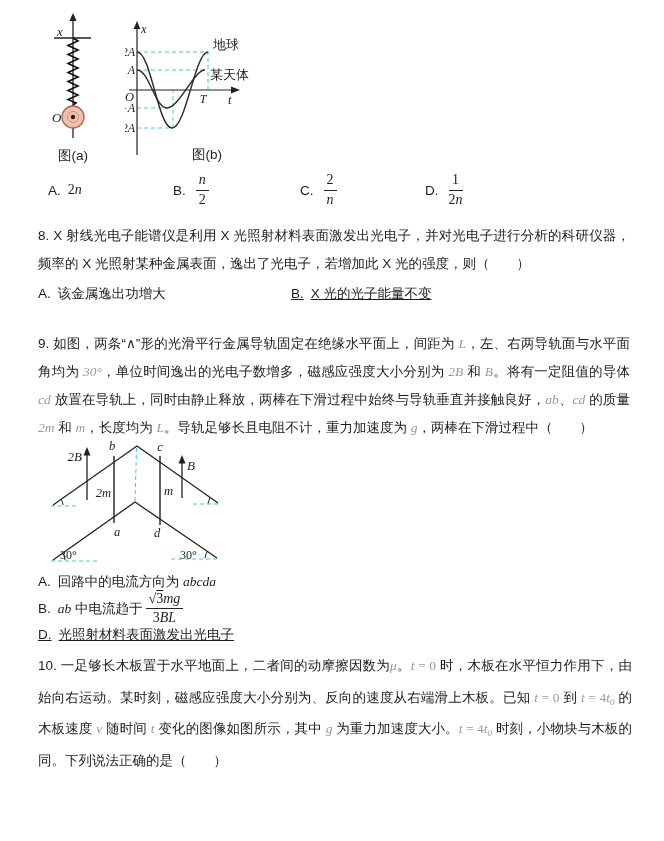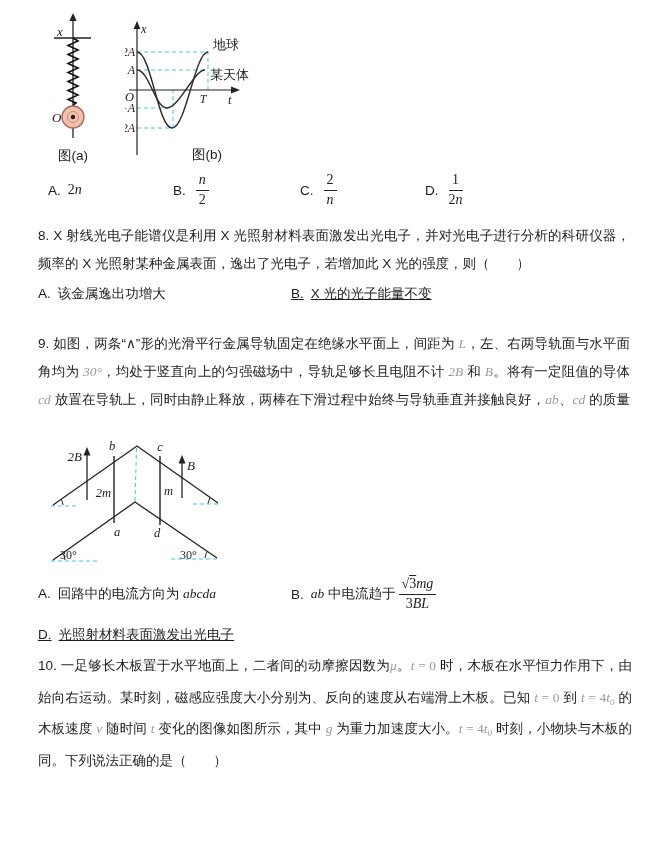--- a/index.html
+++ b/index.html
@@ -23,21 +23,21 @@
   
   #q7opts{position:absolute;left:38px;top:168px;width:592px;height:44px;}
   .q7col{position:absolute;top:0;height:44px;display:flex;align-items:center;}
   #q8{position:absolute;left:38px;top:222px;width:592px;}
   #q9{position:absolute;left:38px;top:330px;width:592px;}
   #q9opts{position:absolute;left:38px;top:573px;width:592px;}
   #q10{position:absolute;left:38px;top:650px;width:594px;}
   .optrow{display:flex;height:28px;line-height:28px;}
   .optrow .c1{width:253px;}
   .optrow .c2{flex:1;text-decoration:underline;}
-  .optrow-tall{display:flex;height:42px;align-items:center;}
+  .optrow-tall{display:flex;height:42px;align-items:flex-start;flex-direction:column;}
   .optrow-tall .c1{width:253px;}
   .optrow-tall .c2{flex:1;display:flex;align-items:center;}
   svg text{font-family:"Liberation Serif","DejaVu Serif",serif;}
   svg .cjk{font-family:"Liberation Sans","DejaVu Sans",sans-serif;}
 </style>
 </head>
 <body>
 
 <div class="page">
 
@@ -125,22 +125,23 @@
     <div class="jline lline"><span>频率的 X 光照射某种金属表面，逸出了光电子，若增加此 X 光的强度，则（　　）</span></div>
     <div style="height:2px"></div>
     <div class="optrow">
       <div class="c1"><span class="olabel">A.</span><span><span>该金属逸出功增大</span></span></div>
       <div class="c2"><span class="olabel">B.</span><span><span>X 光的光子能量不变</span></span></div>
     </div>
   </div>
 
   <div id="q9" class="txt">
     <div class="jline"><span>9. 如图，两条“∧”形的光滑平行金属导轨固定在绝缘水平面上，间距为 </span><span class="seg-v">L</span><span>，左、右两导轨面与水平面夹</span></div>
-    <div class="jline"><span>角均为 </span><span class="seg-v">30°</span><span>，均处于竖直向上的匀强磁场中，导轨足够长且电阻不计 </span><span class="seg-v">2B</span><span> 和 </span><span class="seg-v">B</span><span>。将有一定阻值的导体棒 </span></div>
+    <div class="jline"><span>角均为 </span><span class="seg-v">30°</span><span>，单位时间逸出的光电子数增多，磁感应强度大小分别为 </span><span class="seg-v">2B</span><span> 和 </span><span class="seg-v">B</span><span>。将有一定阻值的导体棒 </span></div>
     <div class="jline"><span class="seg-v">cd</span><span> 放置在导轨上，同时由静止释放，两棒在下滑过程中始终与导轨垂直并接触良好，</span><span class="seg-v">ab</span><span>、</span><span class="seg-v">cd</span><span> 的质量分别为</span></div>
+    <div class="jline lline"><span class="seg-v">2m</span><span> 和 </span><span class="seg-v">m</span><span>，长度均为 </span><span class="seg-v">L</span><span>。导轨足够长且电阻不计，重力加速度为 </span><span class="seg-v">g</span><span>，两棒在下滑过程中（　　）</span></div>
   </div>
 
   <svg style="position:absolute;left:25px;top:440px;" width="235" height="133" viewBox="0 0 235 133">
     <g stroke="#45c6e8" stroke-width="1" stroke-dasharray="4,3" fill="none">
       <line x1="111.5" y1="8" x2="110" y2="62"></line>
       <line x1="26" y1="66" x2="52" y2="66"></line>
       <line x1="168" y1="64" x2="195" y2="64"></line>
       <line x1="26" y1="121" x2="74" y2="121"></line>
       <line x1="146" y1="119" x2="194" y2="119"></line>
     </g>

